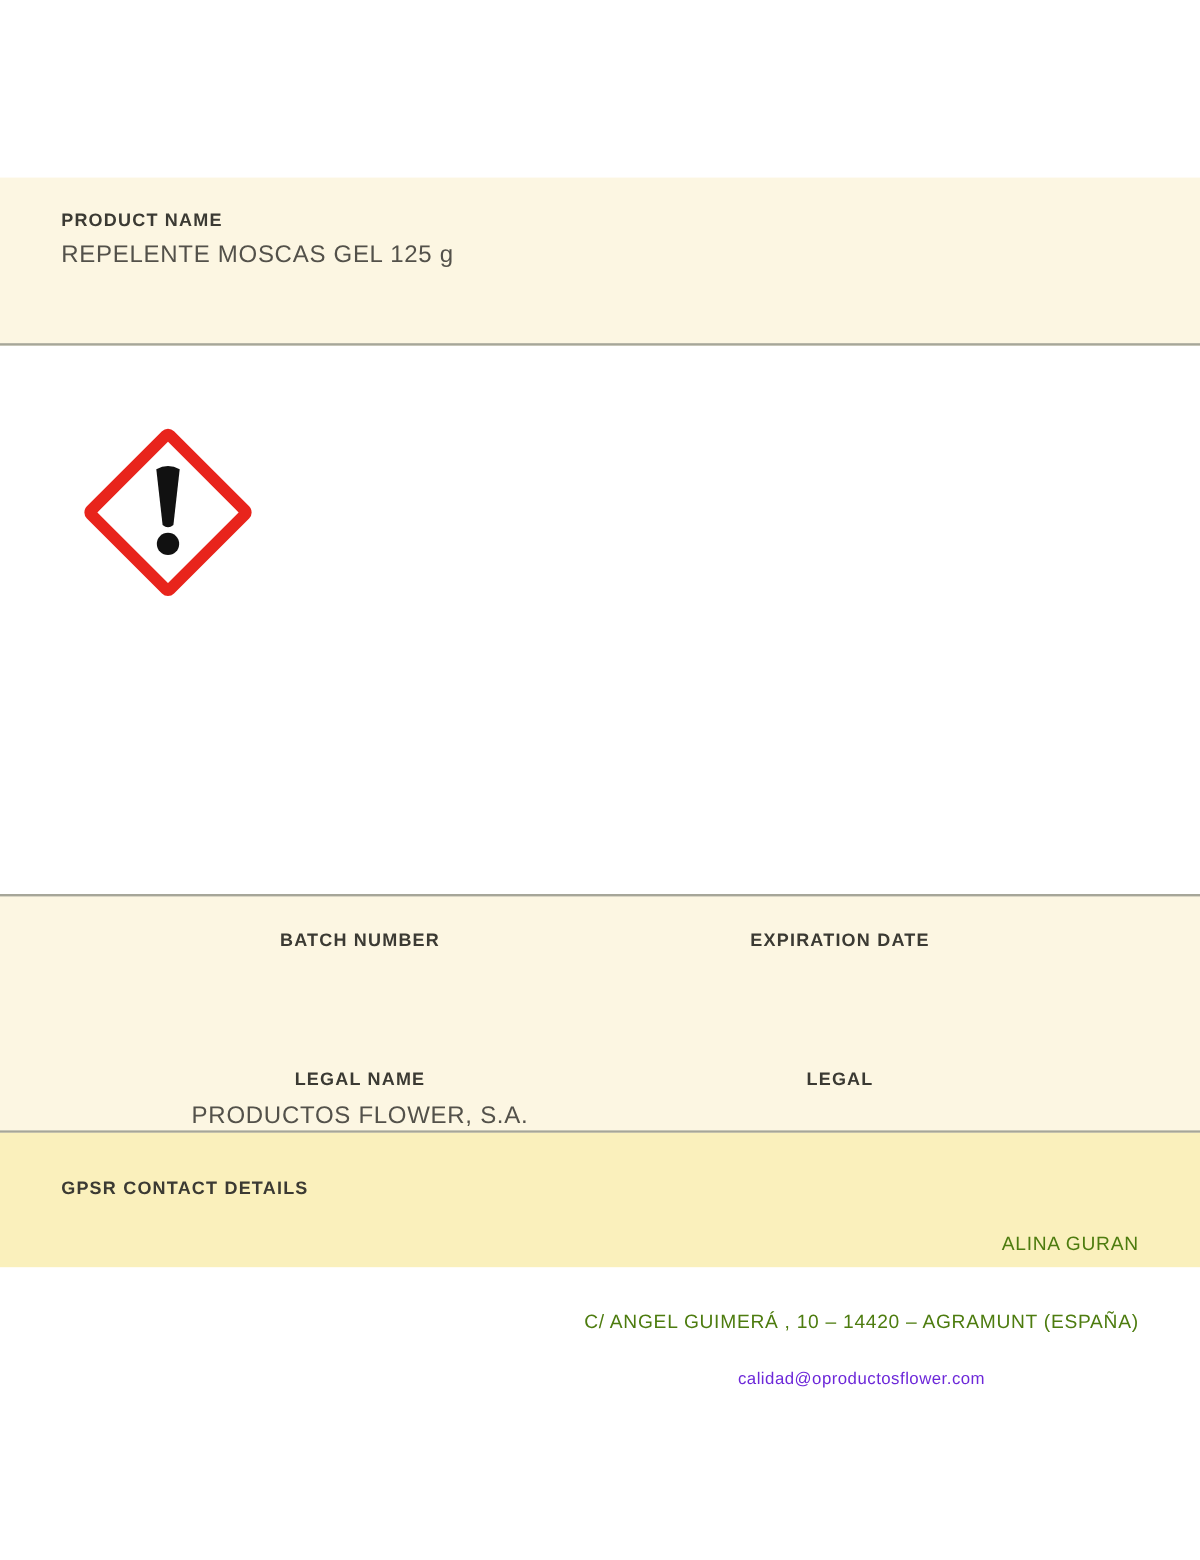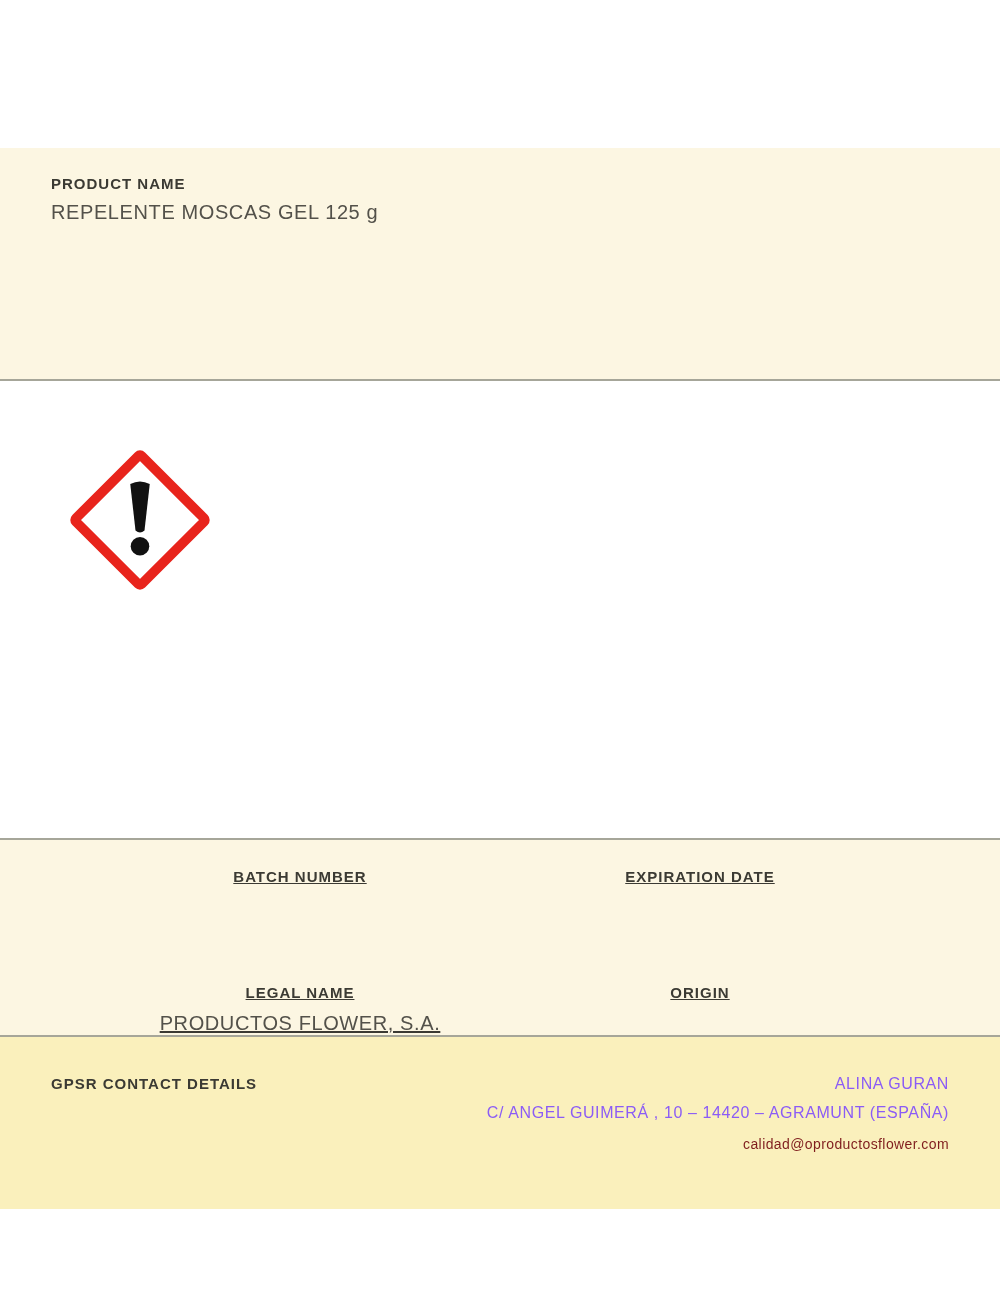--- a/index.html
+++ b/index.html
@@ -10,21 +10,21 @@
     position: relative;
     font-family: "Liberation Sans", sans-serif;
     color: #3b3a33;
     overflow: hidden;
   }
   .page { width: 1000px; height: 1300px; background: #ffffff; }
 
   
   .product-section {
     margin-top: 148px;
-    height: 233px;
+    height: 140px;
     background: #fcf6e2;
     border-bottom: 2px solid #a6a699;
     padding: 27px 0 0 51px;
   }
   .field-label {
     font-size: 15px;
     font-weight: bold;
     letter-spacing: 1px;
     color: #3b3a33;
   }
@@ -43,49 +43,50 @@
   }
   .ghs-icon { display: block; }
 
   
   .details-section {
     background: #fcf6e2;
     border-top: 2px solid #a6a699;
     border-bottom: 2px solid #a6a699;
     height: 199px;
     padding: 28px 100px 0;
-    text-decoration: underline;
   }
   .details-row { display: flex; }
   .details-col { width: 50%; text-align: center; }
   .details-row.row-2 { margin-top: 70px; }
   .details-col .field-value { margin-top: 11px; }
   .empty-value { height: 18px; margin-top: 11px; }
 
   
   .gpsr-section {
     background: #faf0bc;
-    height: 172px;
+    height: 112px;
     padding: 38px 51px 0;
     display: flex;
     justify-content: space-between;
     align-items: flex-start;
   }
   .gpsr-right { text-align: right; }
   .gpsr-right .contact-line {
     font-size: 16px;
     letter-spacing: 0.6px;
-    color: #8b5cf6;
+    color: #4d7c0f;
     margin-bottom: 11px;
+    margin-top: 47px;
   }
   .gpsr-right .contact-email {
     font-size: 14px;
     letter-spacing: 0.4px;
-    color: #7f1d1d;
-    margin-top: 14px;
+    color: #6d28d9;
+    margin-top: 28px;
+    text-align: center;
   }
 </style>
 </head>
 <body>
 
 <div class="page">
 
   <div class="product-section">
     <div class="group-1">
       <div class="field-label">PRODUCT NAME</div>
@@ -111,21 +112,21 @@
         <div class="field-label">EXPIRATION DATE</div>
         <div class="empty-value"></div>
       </div>
     </div>
     <div class="details-row row-2">
       <div class="details-col">
         <div class="field-label">LEGAL NAME</div>
         <div class="field-value">PRODUCTOS FLOWER, S.A.</div>
       </div>
       <div class="details-col">
-        <div class="field-label">ORIGIN</div>
+        <div class="field-label">LEGAL</div>
       </div>
     </div>
   </div>
 
   <div class="gpsr-section">
     <div class="field-label">GPSR CONTACT DETAILS</div>
     <div class="gpsr-right">
       <div class="contact-line">ALINA GURAN</div>
       <div class="contact-line">C/ ANGEL GUIMERÁ , 10 – 14420 – AGRAMUNT (ESPAÑA)</div>
       <div class="contact-email">calidad@oproductosflower.com</div>

